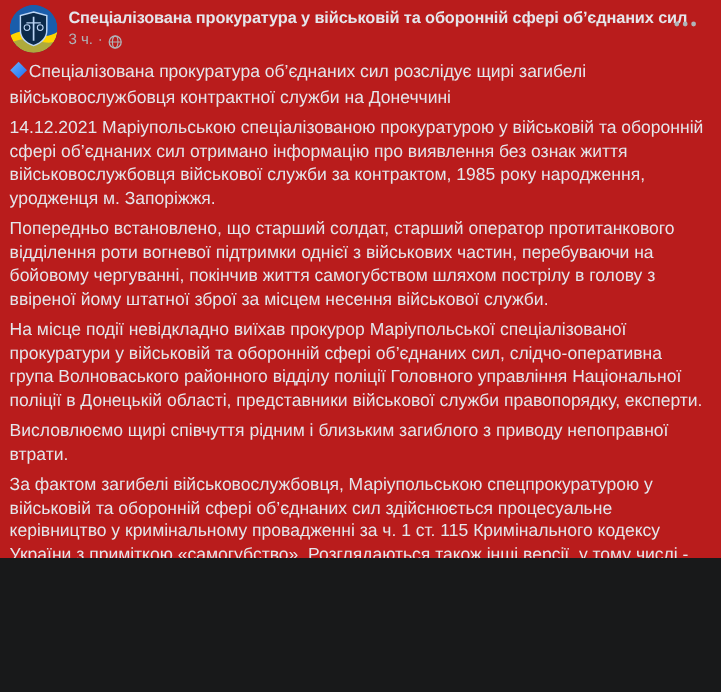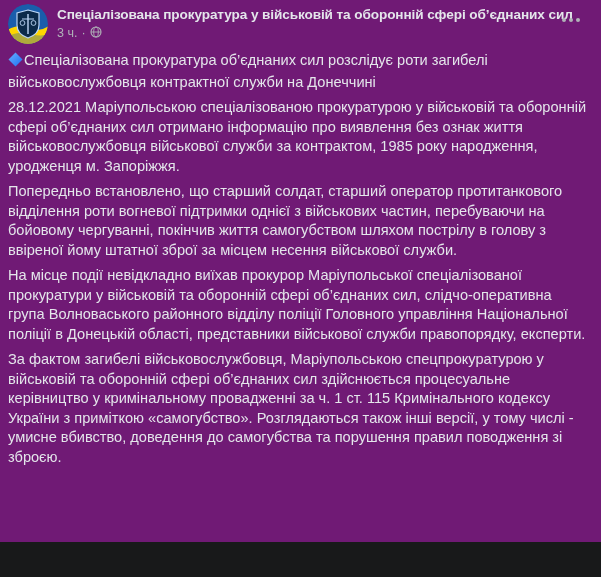--- a/index.html
+++ b/index.html
@@ -1,22 +1,22 @@
 <!DOCTYPE html>
 <html><head>
 <meta charset="utf-8">
 <style>
   * { margin: 0; padding: 0; box-sizing: border-box; }
   html, body { background: #18191a; }
   body { font-family: "Liberation Sans", sans-serif; }
 
   .post {
     width: 601px;
-    height: 542px;
-    background: #701a75;
+    height: 465px;
+    background: #b91c1c;
     color: #e4e6eb;
     overflow: hidden;
     position: relative;
   }
 
   
   .header {
     display: flex;
     align-items: flex-start;
     padding: 4px 10px 0 8px;
@@ -41,21 +41,21 @@
     font-weight: bold;
     font-size: 13.6px;
     letter-spacing: -0.1px;
     color: #e4e6eb;
     white-space: nowrap;
     cursor: pointer;
     line-height: 19px;
   }
   .meta {
     display: flex;
-    align-items: flex-start;
+    align-items: flex-end;
     gap: 4px;
     font-size: 12.5px;
     color: #b0b3b8;
     line-height: 16px;
     margin-top: 1px;
   }
   .meta .dot { color: #b0b3b8; }
   .globe-icon { display: inline-flex; margin-top: 1px; }
   .more-btn {
     position: absolute;
@@ -145,22 +145,23 @@
       <span class="diamond-icon">
         <svg width="15" height="15" viewBox="0 0 15 15">
           <defs>
             <linearGradient id="dg" x1="0" y1="0" x2="1" y2="1">
               <stop offset="0" stop-color="#6ab2ff"></stop>
               <stop offset="1" stop-color="#1c6ef2"></stop>
             </linearGradient>
           </defs>
           <polygon points="7.5,0.5 14.5,7.5 7.5,14.5 0.5,7.5" fill="url(#dg)"></polygon>
         </svg>
-      </span><span>Спеціалізована прокуратура об’єднаних сил розслідує роти загибелі військовослужбовця контрактної служби на Донеччині</span>
+      </span><span>Спеціалізована прокуратура об’єднаних сил розслідує щирі загибелі військовослужбовця контрактної служби на Донеччині</span>
     </div>
 
-    <p class="para">28.12.2021 Маріупольською спеціалізованою прокуратурою у військовій та оборонній сфері об’єднаних сил отримано інформацію про виявлення без ознак життя військовослужбовця військової служби за контрактом, 1985 року народження, уродженця м. Запоріжжя.</p>
+    <p class="para">14.12.2021 Маріупольською спеціалізованою прокуратурою у військовій та оборонній сфері об’єднаних сил отримано інформацію про виявлення без ознак життя військовослужбовця військової служби за контрактом, 1985 року народження, уродженця м. Запоріжжя.</p>
     <p class="para">Попередньо встановлено, що старший солдат, старший оператор протитанкового відділення роти вогневої підтримки однієї з військових частин, перебуваючи на бойовому чергуванні, покінчив життя самогубством шляхом пострілу в голову з ввіреної йому штатної зброї за місцем несення військової служби.</p>
     <p class="para">На місце події невідкладно виїхав прокурор Маріупольської спеціалізованої прокуратури у військовій та оборонній сфері об’єднаних сил, слідчо-оперативна група Волноваського районного відділу поліції Головного управління Національної поліції в Донецькій області, представники військової служби правопорядку, експерти.</p>
+    <p class="para">Висловлюємо щирі співчуття рідним і близьким загиблого з приводу непоправної втрати.</p>
     <p class="para">За фактом загибелі військовослужбовця, Маріупольською спецпрокуратурою у військовій та оборонній сфері об’єднаних сил здійснюється процесуальне керівництво у кримінальному провадженні за ч. 1 ст. 115 Кримінального кодексу України з приміткою «самогубство». Розглядаються також інші версії, у тому числі - умисне вбивство, доведення до самогубства та порушення правил поводження зі зброєю.</p>
 
   </div>
 </div>
 
 </body></html>

